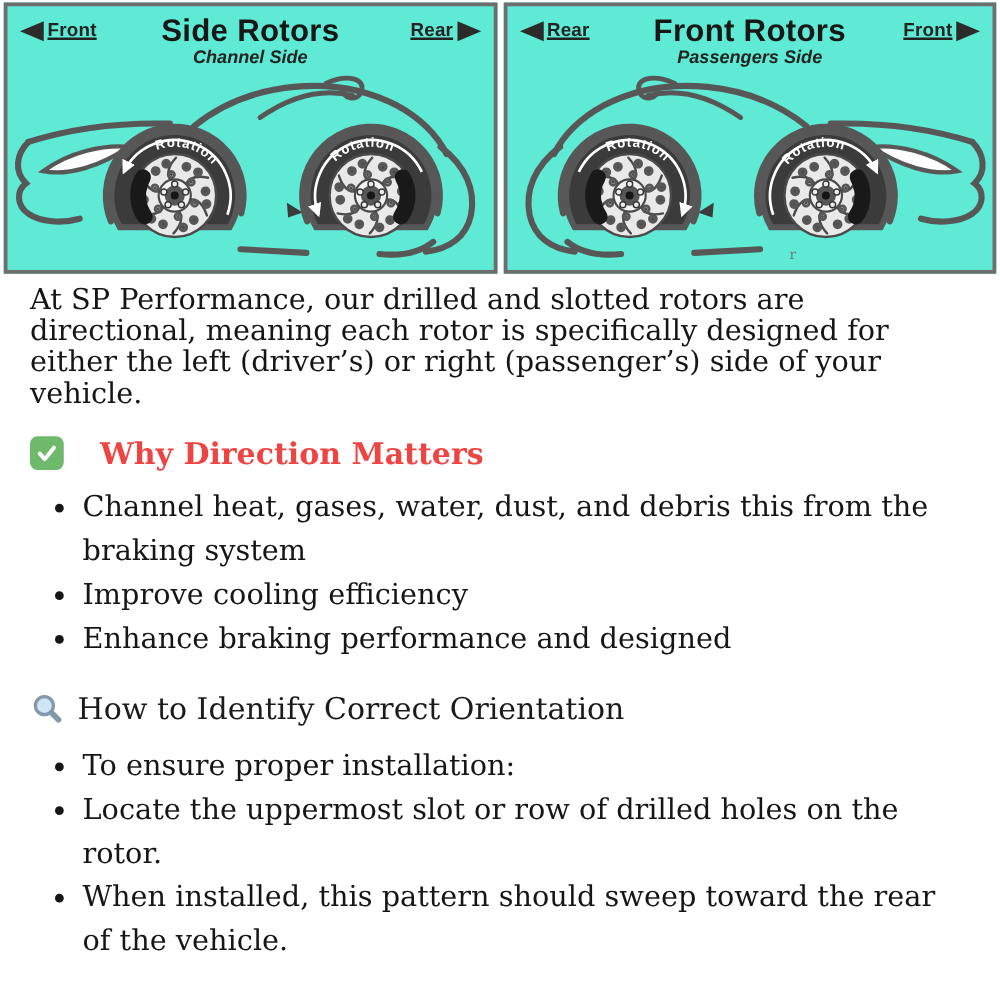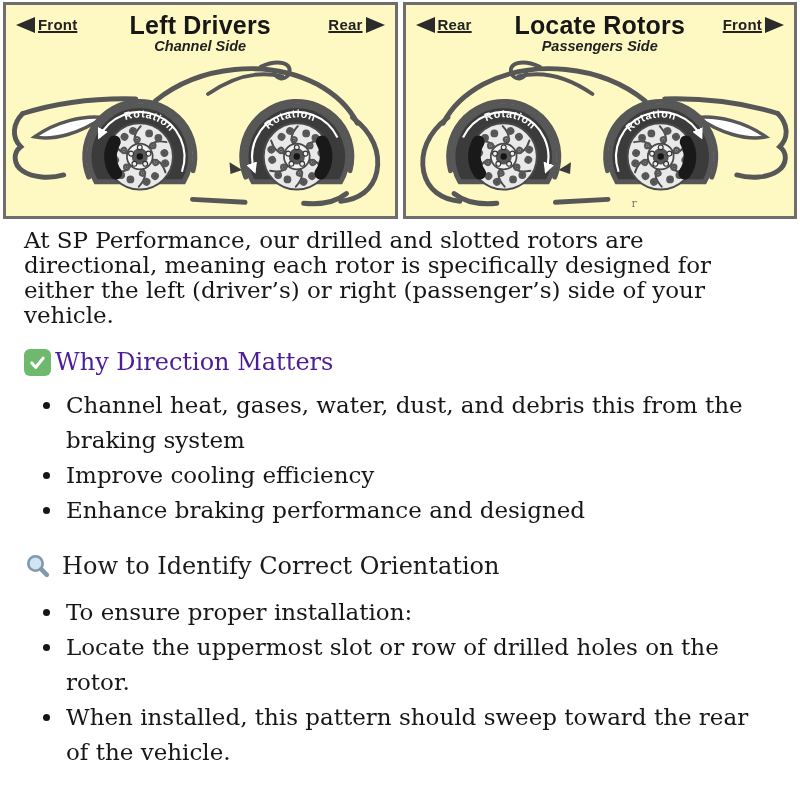--- a/index.html
+++ b/index.html
@@ -1,41 +1,41 @@
 <!DOCTYPE html>
 <html style="--check-green: #6fb96d; --lens-blue: #cfe4f4; --lens-rim: #8298ab; --art-gray: #575757; --arch-dark: #3b3b3b;"><head>
 <meta charset="utf-8">
 <style>
   html,body{margin:0;padding:0;background:#fff;}
   .page{position:relative;width:800px;height:800px;background:#fff;overflow:hidden;
         font-family:"DejaVu Serif", serif;color:#161616;}
 
   
   .panels{display:flex;gap:5px;padding:2px 3px 0 3px;}
-  .panel{flex:1;height:211px;border:3px solid #6e6e6e;position:relative;background:#fef9c3;overflow:hidden;}
+  .panel{flex:1;height:211px;border:3px solid #6e6e6e;position:relative;background:#5eead4;overflow:hidden;}
   .panel-header{display:flex;align-items:flex-start;padding:7px 10px 0 10px;}
   .dir{width:88px;display:flex;align-items:center;gap:3px;margin-top:4px;}
   .dir-right{justify-content:flex-end;}
   .dir-word{font-family:"Liberation Sans",sans-serif;font-weight:bold;font-size:15px;color:#222;
             text-decoration:underline;text-decoration-thickness:2px;letter-spacing:.2px;}
   .tri{width:0;height:0;border-top:8px solid transparent;border-bottom:8px solid transparent;}
   .tri-left{border-right:19px solid #2b2b2b;}
   .tri-right{border-left:19px solid #2b2b2b;}
   .panel-titles{flex:1;text-align:center;font-family:"Liberation Sans",sans-serif;}
   .panel-title{font-size:25px;font-weight:bold;color:#171717;line-height:1.05;letter-spacing:.2px;}
   .panel-subtitle{font-size:14.5px;font-weight:bold;font-style:italic;color:#222;}
   .car-svg{position:absolute;left:0;bottom:3px;width:100%;height:158px;}
   .rot-text{font-family:"Liberation Sans",sans-serif;font-weight:bold;font-size:11px;
             fill:#fff;letter-spacing:.8px;}
   .stray{position:absolute;left:226px;bottom:6px;font-size:11px;color:#777;}
 
   
   .article{padding:0 32px 0 24px;}
   .intro{font-size:23px;line-height:25px;margin:9px 0 0 0;}
-  .sec-h{display:flex;align-items:center;gap:4px;font-size:24px;font-weight:normal;margin:20px 0 0 0;color:#4c1d95;}
+  .sec-h{display:flex;align-items:center;gap:29px;font-size:24px;font-weight:bold;margin:20px 0 0 0;color:#ef4444;}
   .sec-h.normal{font-weight:normal;margin-top:24px;color:#1b1b1b;gap:10px;text-align:right;}
   .lead{font-size:23px;line-height:35px;margin:18px 0 0 0;}
   ul{margin:12px 0 0 0;padding-left:40px;}
   ul.second{margin-top:15px;}
   li{font-size:23px;line-height:35px;padding-left:2px;}
 
   .emoji-box{flex:0 0 auto;display:inline-flex;}
   .check-bg{width:27px;height:27px;border-radius:6px;background:var(--check-green,#6fb96d);
             display:flex;align-items:center;justify-content:center;}
 </style>
@@ -46,21 +46,21 @@
 
   <div class="panels">
 
     <div class="panel">
       <div class="panel-header">
         <span class="dir">
           <span class="tri tri-left"></span>
           <span class="dir-word">Front</span>
         </span>
         <span class="panel-titles">
-          <div class="panel-title">Left Drivers</div>
+          <div class="panel-title">Side Rotors</div>
           <div class="panel-subtitle">Channel Side</div>
         </span>
         <span class="dir dir-right">
           <span class="dir-word">Rear</span>
           <span class="tri tri-right"></span>
         </span>
       </div>
 
       <svg class="car-svg" viewBox="0 0 388 162">
         <defs>
@@ -157,21 +157,21 @@
       </svg>
     </div>
 
     <div class="panel">
       <div class="panel-header">
         <span class="dir">
           <span class="tri tri-left"></span>
           <span class="dir-word">Rear</span>
         </span>
         <span class="panel-titles">
-          <div class="panel-title">Locate Rotors</div>
+          <div class="panel-title">Front Rotors</div>
           <div class="panel-subtitle">Passengers Side</div>
         </span>
         <span class="dir dir-right">
           <span class="dir-word">Front</span>
           <span class="tri tri-right"></span>
         </span>
       </div>
 
       <svg class="car-svg" viewBox="0 0 388 162">
         <use href="#car-left" transform="translate(388,0) scale(-1,1)"></use>

